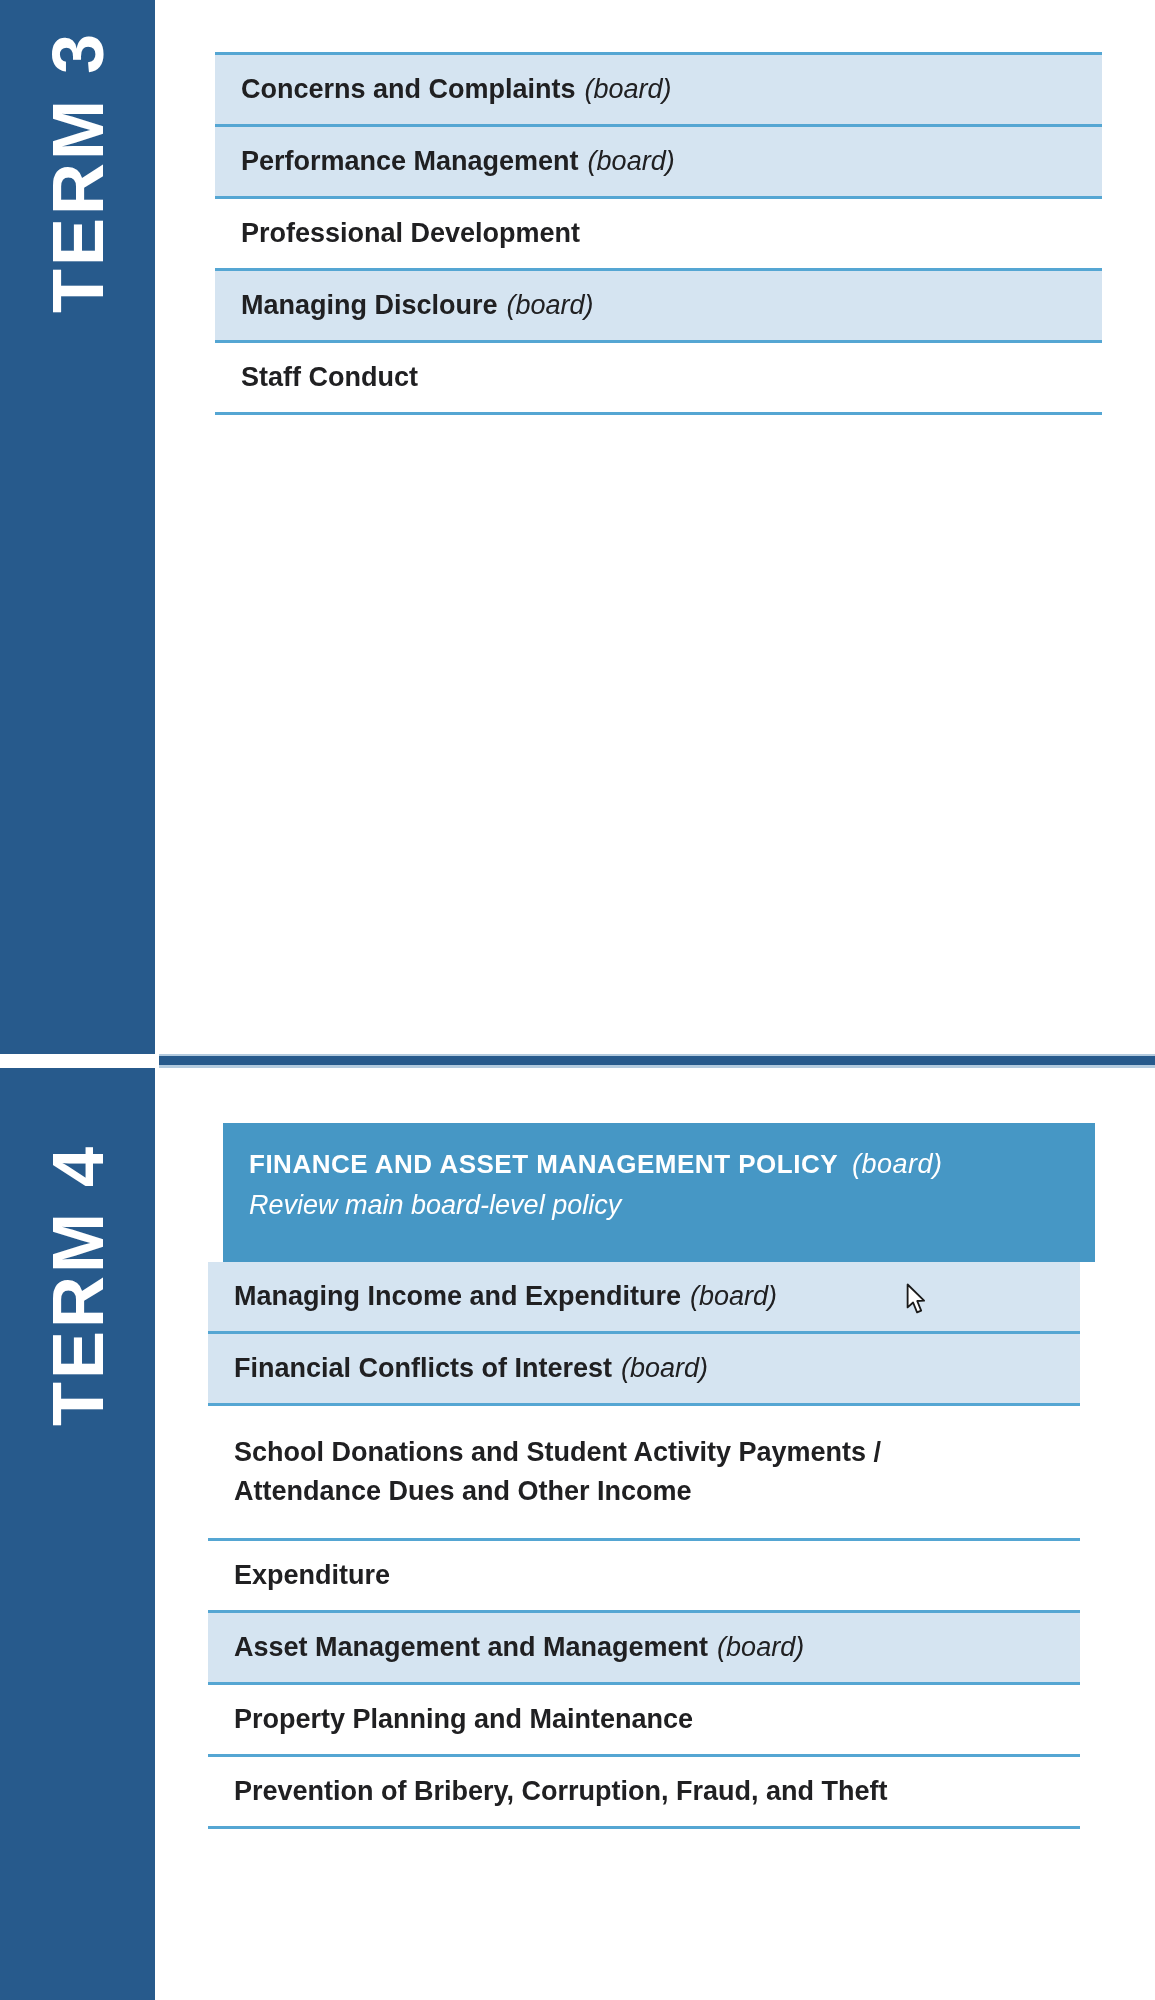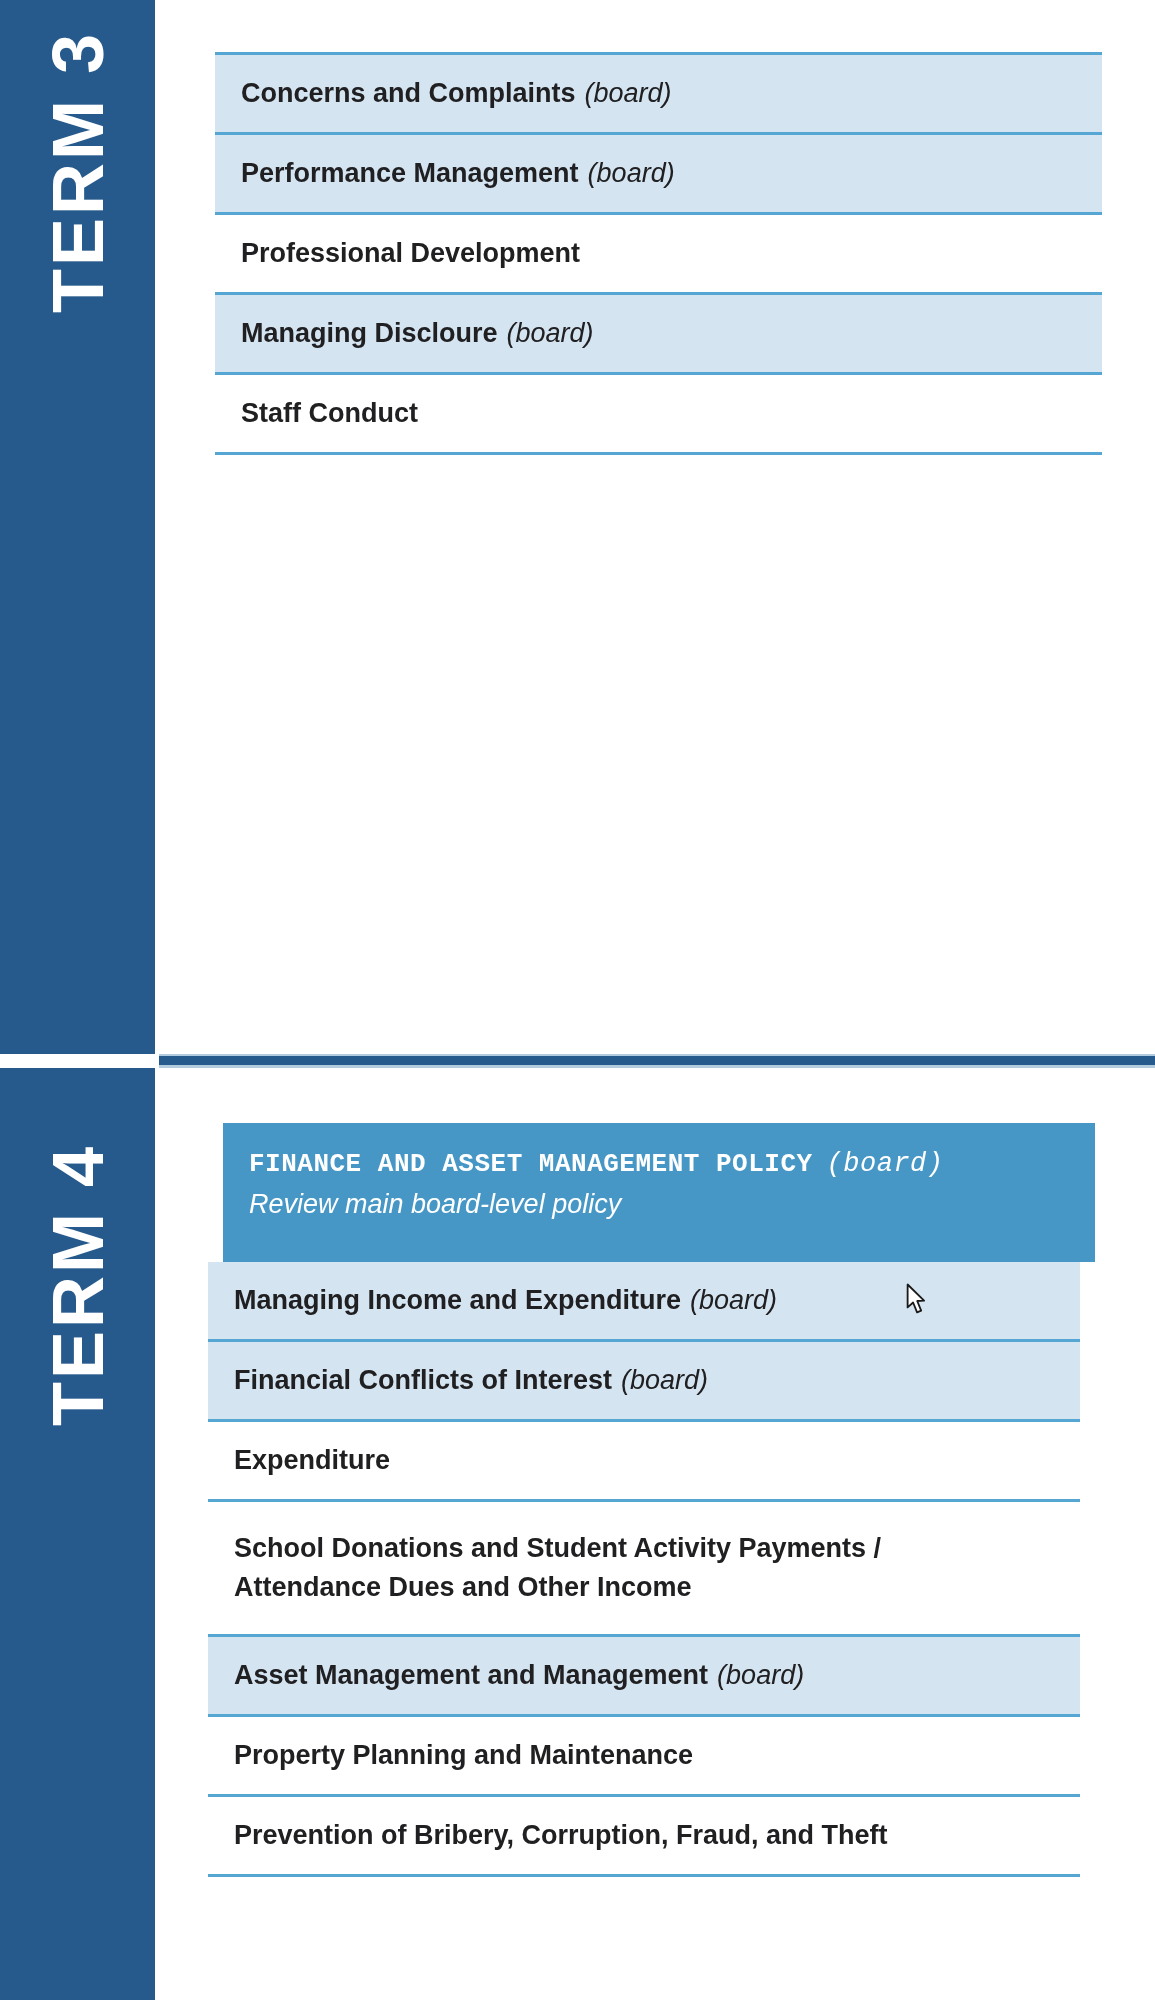--- a/index.html
+++ b/index.html
@@ -31,33 +31,33 @@
   .divider{
     position:absolute;left:159px;right:0;top:1054px;height:14px;box-sizing:border-box;
     background:var(--sidebar-navy,#275A8C);
     border-top:2px solid var(--divider-edge,#B3CBDF);
     border-bottom:3px solid var(--divider-edge,#B3CBDF);
   }
   .list{position:absolute;}
   #list3{left:215px;top:52px;width:887px;border-top:3px solid var(--row-border,#55A6D3);}
   #list4{left:208px;top:1262px;width:872px;}
   .row{
-    box-sizing:border-box;height:80px;display:flex;align-items:center;
+    box-sizing:border-box;height:72px;display:flex;align-items:center;
     padding:0 26px;border-bottom:3px solid var(--row-border,#55A6D3);
     background:#fff;color:var(--text-dark,#202022);
     font-size:27px;font-weight:bold;line-height:1.45;
   }
   .row.hl{background:var(--row-highlight,#D5E4F1);}
   .row.tall{height:135px;}
   .suffix{font-weight:normal;font-style:italic;margin-left:9px;white-space:nowrap;}
   #hdr{
     position:absolute;left:223px;top:1123px;width:872px;height:139px;box-sizing:border-box;
     background:var(--header-blue,#4697C5);color:#fff;padding:26px 26px 0;
   }
-  #hdr .t1{font-size:26px;font-weight:bold;letter-spacing:.5px;font-family:Liberation Mono, monospace;}
+  #hdr .t1{font-size:26px;font-weight:bold;letter-spacing:.5px;}
   #hdr .t1 .suffix{font-size:27px;margin-left:14px;}
   #hdr .t2{font-size:27px;font-style:italic;margin-top:10px;font-weight:normal;}
   #cursor{position:absolute;left:903px;top:1283px;width:26px;height:32px;z-index:5;}
 </style>
 </head>
 <body>
 
 <div class="canvas">
 
   <div class="sidebar" id="sb3"></div>
@@ -98,26 +98,26 @@
 
   <div class="list" id="list4">
       <div class="row hl">
       <span>Managing Income and Expenditure</span>
       <span class="suffix">(board)</span>
     </div>
       <div class="row hl">
       <span>Financial Conflicts of Interest</span>
       <span class="suffix">(board)</span>
     </div>
+      <div class="row tall">
+      <span>School Donations and Student Activity Payments /<br>Attendance Dues and Other Income</span>
+
+    </div>
       <div class="row">
       <span>Expenditure</span>
-
-    </div>
-      <div class="row tall">
-      <span>School Donations and Student Activity Payments /<br>Attendance Dues and Other Income</span>
 
     </div>
       <div class="row hl">
       <span>Asset Management and Management</span>
       <span class="suffix">(board)</span>
     </div>
       <div class="row">
       <span>Property Planning and Maintenance</span>
 
     </div>

